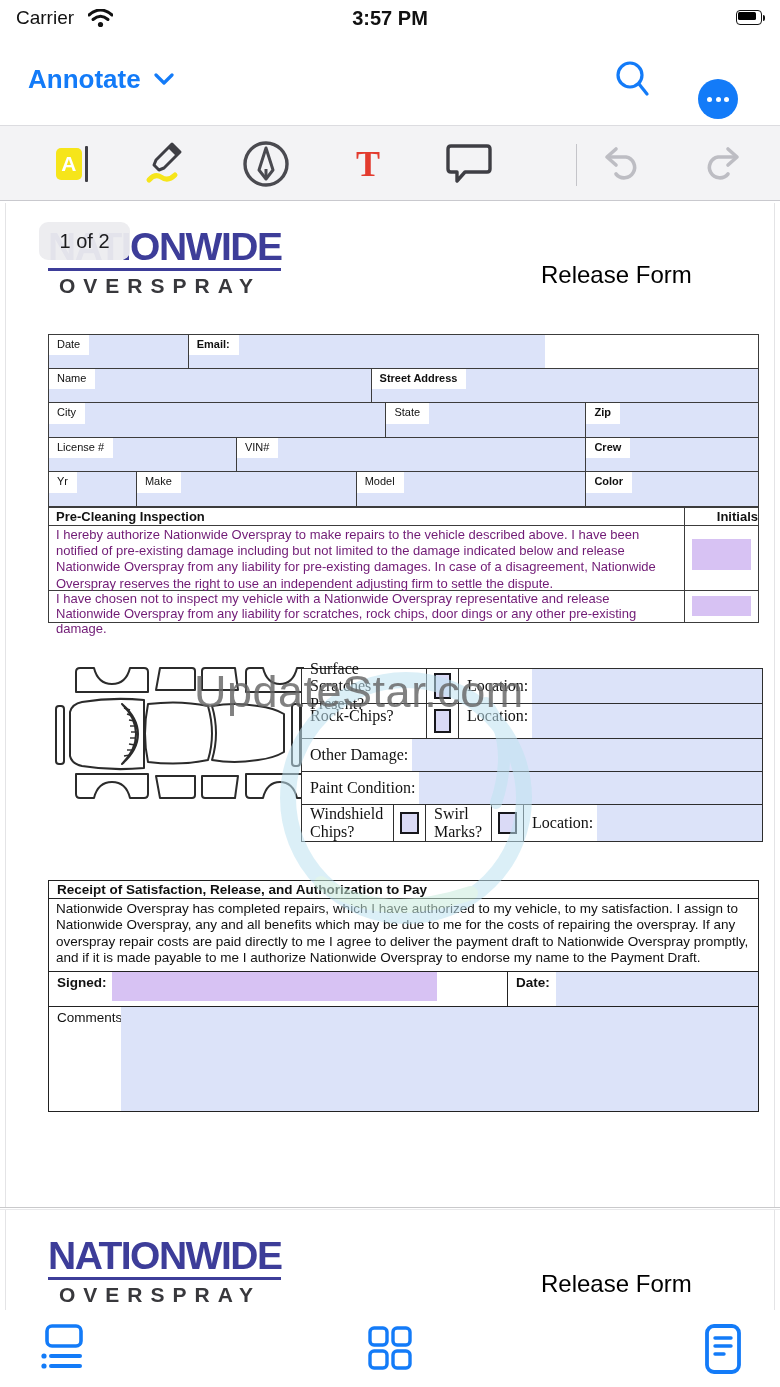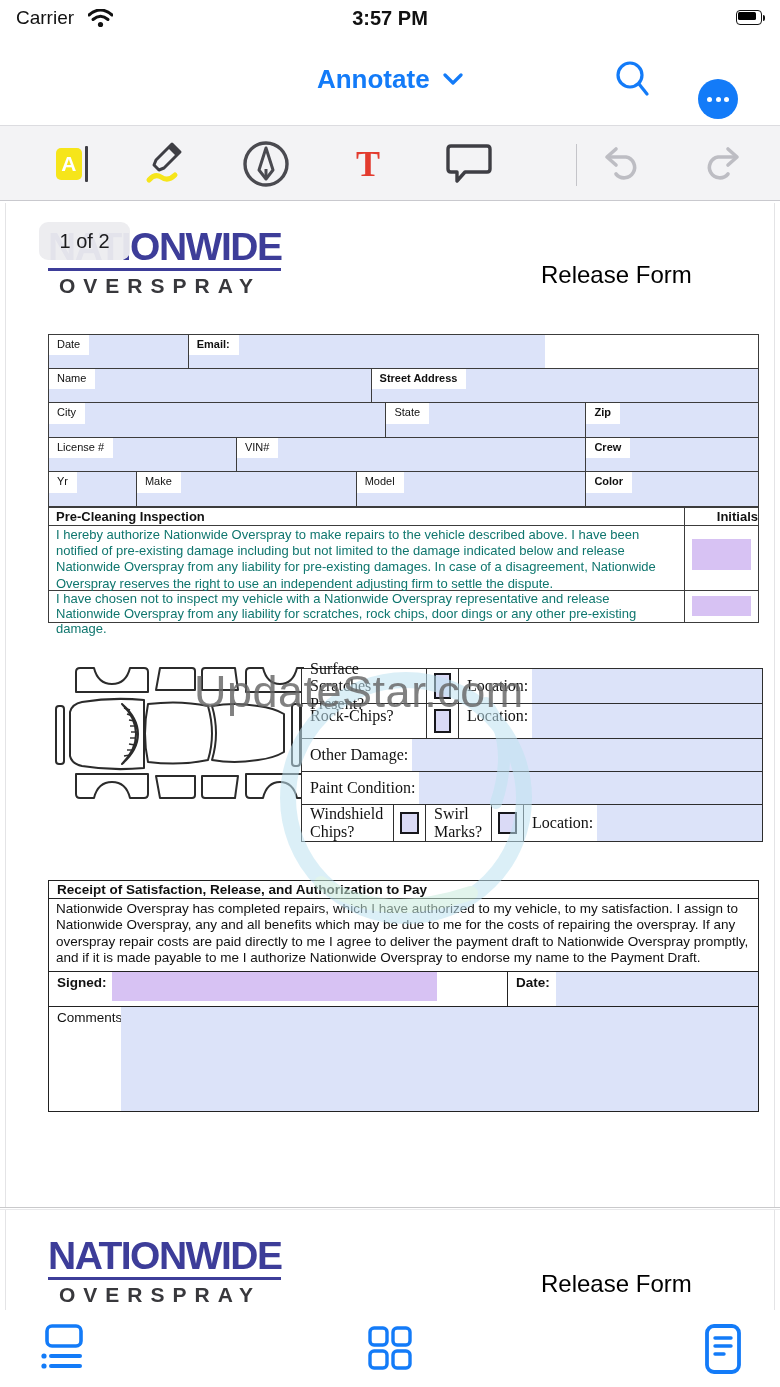--- a/index.html
+++ b/index.html
@@ -12,21 +12,21 @@
   .sb-carrier { position:absolute; left:16px; top:7px; font-size:19px; font-weight:500; }
   .sb-wifi { position:absolute; left:88px; top:9px; }
   .sb-time { position:absolute; left:0; right:0; top:7px; text-align:center; font-size:20px; font-weight:600; }
   .sb-batt { position:absolute; right:14px; top:10px; width:30px; height:15px; }
   .batt-body { position:absolute; left:0; top:0; width:26px; height:15px; border:1.5px solid #111; border-radius:4px; }
   .batt-fill { position:absolute; left:2px; top:2px; width:18px; height:7px; background:#000; border-radius:1.5px; height:7.5px; }
   .batt-tip { position:absolute; right:1px; top:4.5px; width:2.5px; height:6px; background:#111; border-radius:0 2px 2px 0; }
 
   
   .nav-bar { position:absolute; top:40px; left:0; right:0; height:85px; background:#fff; }
-  .nav-title { position:absolute; left:0; right:0; top:24px; text-align:center; }
+  .nav-title { position:absolute; left:0; right:0; top:24px; text-align:left;padding-left:28px; }
   .nav-title .t { font-size:26px; font-weight:600; color:#137bf8; vertical-align:middle; }
   .nav-title svg { vertical-align:middle; margin-left:9px; }
   .nav-icon-btn { position:absolute; top:20px; background:none; border:none; cursor:pointer; }
   .nav-search { right:130px; }
   .nav-more { right:42px; width:40px; height:40px; border-radius:50%; background:#137bf8; top:59px; transform:translateY(-20px); display:flex; align-items:center; justify-content:center; gap:3.5px; }
   .nav-more i { width:5px; height:5px; border-radius:50%; background:#fff; }
 
   
   .toolbar { position:absolute; top:125px; left:0; right:0; height:76px; background:#f3f3f5; border-top:1px solid #dcdce0; border-bottom:1px solid #c9c9ce; }
   .tb-btn { position:absolute; top:0; height:76px; display:flex; align-items:center; justify-content:center; background:none; border:none; cursor:pointer; }
@@ -61,21 +61,21 @@
   .fcell { position:relative; background:#dce3f9; border-right:1px solid #3c3c3c; }
   .fcell:last-child { border-right:none;font-weight:bold; }
   .fchip { position:absolute; top:0; left:0; height:62%; background:#fff; font-size:11px; color:#101010; padding:3px 9px 0 8px; white-space:nowrap; }
 
   
   .pc-head { display:flex; border-bottom:1px solid #3c3c3c; background:#fff; }
   .pc-head .h1 { flex:1; font-size:13px; font-weight:700; padding:1px 0 1px 7px; }
   .pc-head .h2 { width:74px; border-left:1px solid #3c3c3c; font-size:13px; font-weight:700; padding:1px 0 1px 7px;text-align:right; }
   .pc-row { display:flex; border-bottom:1px solid #3c3c3c; background:#fff; }
   .pc-row:last-child { border-bottom:none; }
-  .pc-text { flex:1; font-size:13px; line-height:16.2px; padding:1px 8px 2px 7px; color:#0f766e; }
+  .pc-text { flex:1; font-size:13px; line-height:16.2px; padding:1px 8px 2px 7px; color:#701a75; }
   .pc-init { width:74px; border-left:1px solid #3c3c3c; position:relative; }
   .init-box { position:absolute; left:7px; right:7px; background:#d7c2f3; }
   .init-box.b1 { top:13px; height:31px; }
   .init-box.b2 { top:5px; height:20px; }
 
   
   .car { position:absolute; left:46px; top:455px; z-index:2; }
 
   
   .dtable { position:absolute; left:295px; top:465px; width:462px; border:1.4px solid #2e2e2e; font-family:"Liberation Serif", serif; z-index:2; background:#fff; }

